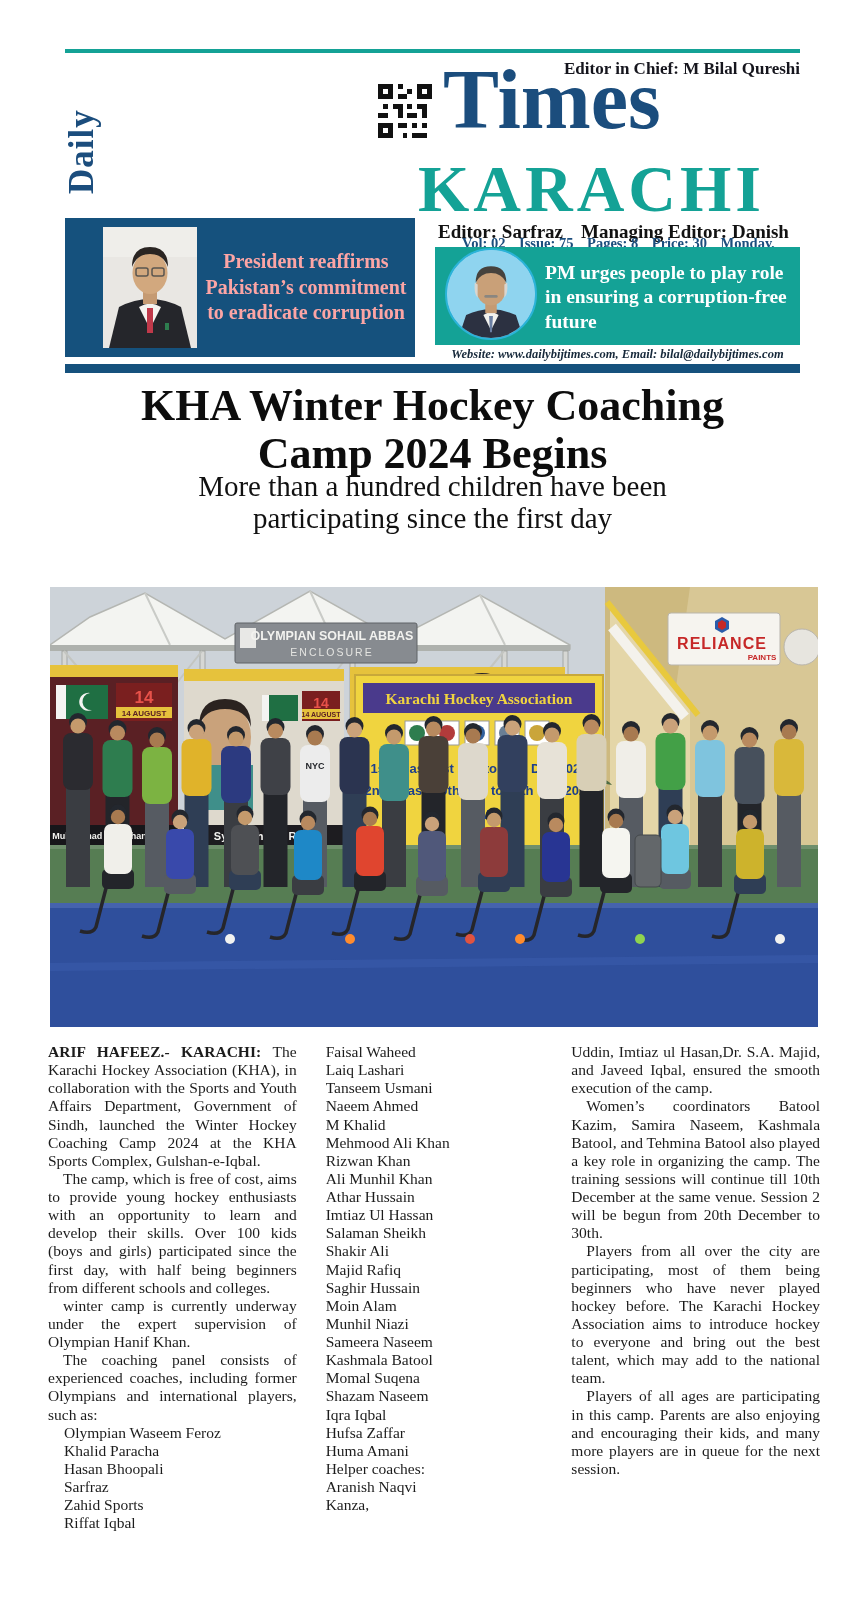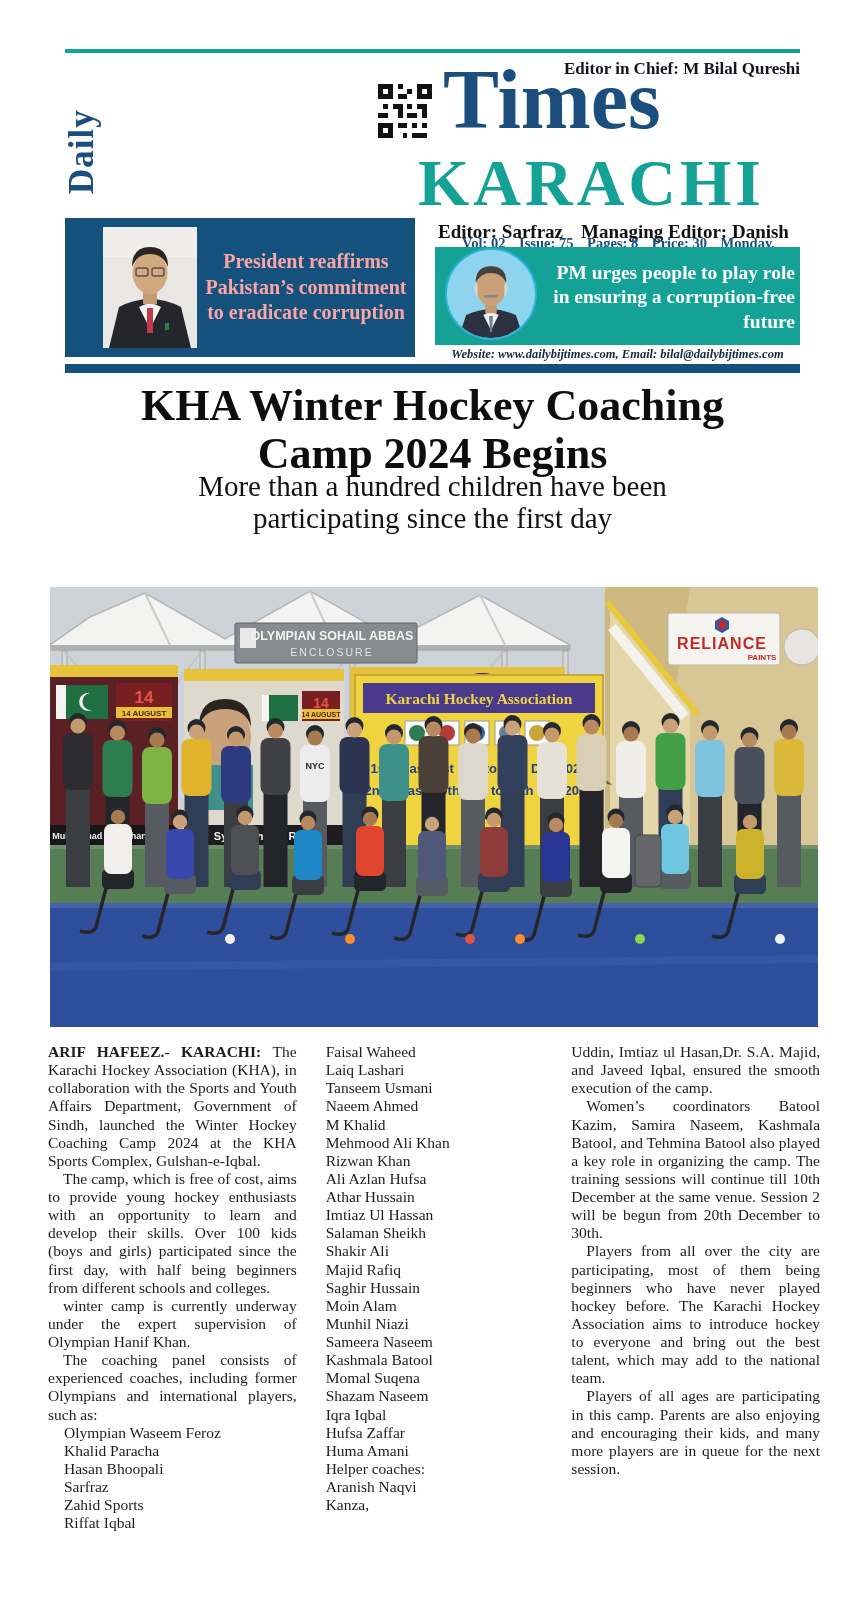--- a/index.html
+++ b/index.html
@@ -7,37 +7,37 @@
         font-family:"Liberation Serif","DejaVu Serif",serif;color:#1c1c1c;}
   .abs{position:absolute;}
 
   
   .top-rule{left:65px;top:49px;width:735px;height:4px;background:#14a296;}
   .daily{left:62px;top:194px;transform:rotate(-90deg);transform-origin:0 0;
          font-size:35px;font-weight:bold;color:#1b4d7d;letter-spacing:1px;}
   .brand{left:92px;top:36px;font-size:152px;line-height:1;font-weight:bold;color:#14a296;letter-spacing:-4px;}
   .qr{left:378px;top:84px;width:54px;height:54px;}
   .times{left:443px;top:58px;font-size:84px;line-height:1;font-weight:bold;color:#1b4d7d;}
-  .karachi{left:418px;top:150px;font-size:66px;line-height:1;font-weight:bold;color:#14a296;letter-spacing:4px;}
+  .karachi{left:418px;top:156px;font-size:66px;line-height:1;font-weight:bold;color:#14a296;letter-spacing:4px;}
   .eic{right:65px;top:59px;font-size:17px;font-weight:bold;color:#15151d;}
   .editor-row{left:438px;top:221px;width:362px;display:flex;justify-content:space-between;
               font-size:19px;font-weight:bold;color:#121212;}
   .vol-row{left:430px;top:235px;width:372px;text-align:center;font-size:14.5px;font-weight:bold;color:#1b4d7d;}
   .vol-row span{margin:0 5px;}
 
   
   .box-left{left:65px;top:218px;width:350px;height:139px;background:#15517d;}
   .box-left .pic{position:absolute;left:38px;top:9px;width:94px;height:121px;background:#e9e7e3;overflow:hidden;}
   .box-left .txt{position:absolute;left:138px;top:0;width:206px;height:139px;display:flex;align-items:center;
                  justify-content:center;text-align:center;color:#fca5a5;font-size:20px;font-weight:bold;line-height:1.28;}
   .box-right{left:435px;top:247px;width:365px;height:98px;background:#14a296;}
   .box-right .circ{position:absolute;left:10px;top:1px;width:92px;height:92px;border-radius:50%;overflow:hidden;
                    background:#8fd4ef;border:2px solid #2bb3d8;box-sizing:border-box;}
   .box-right .txt{position:absolute;left:110px;top:0;width:250px;height:101px;display:flex;align-items:center;
-                  justify-content:center;text-align:right;color:#fff;font-size:19.5px;font-weight:bold;line-height:1.25;}
+                  justify-content:center;text-align:left;color:#fff;font-size:19.5px;font-weight:bold;line-height:1.25;}
   .website{left:435px;top:347px;width:365px;text-align:center;font-size:12.5px;font-weight:bold;color:#16283a;font-style:italic;}
   .blue-bar{left:65px;top:364px;width:735px;height:9px;background:#15517d;}
 
   
   .headline{left:0;top:382px;width:865px;text-align:center;font-size:44px;font-weight:bold;
             line-height:1.08;color:#0d0d0d;}
   .headline .inner{display:inline-block;max-width:650px;}
   .subhead{left:0;top:470px;width:865px;text-align:center;font-size:29px;line-height:1.12;color:#111;}
   .subhead .inner{display:inline-block;max-width:580px;}
 
@@ -499,21 +499,21 @@
         <div class="name-line">Riffat Iqbal</div>
       </div>
     <div class="col">
         <div class="name-line">Faisal Waheed</div>
         <div class="name-line">Laiq Lashari</div>
         <div class="name-line">Tanseem Usmani</div>
         <div class="name-line">Naeem Ahmed</div>
         <div class="name-line">M Khalid</div>
         <div class="name-line">Mehmood Ali Khan</div>
         <div class="name-line">Rizwan Khan</div>
-        <div class="name-line">Ali Azlan Hufsa</div>
+        <div class="name-line">Ali Munhil Khan</div>
         <div class="name-line">Athar Hussain</div>
         <div class="name-line">Imtiaz Ul Hassan</div>
         <div class="name-line">Salaman Sheikh</div>
         <div class="name-line">Shakir Ali</div>
         <div class="name-line">Majid Rafiq</div>
         <div class="name-line">Saghir Hussain</div>
         <div class="name-line">Moin Alam</div>
         <div class="name-line">Munhil Niazi</div>
         <div class="name-line">Sameera Naseem</div>
         <div class="name-line">Kashmala Batool</div>

